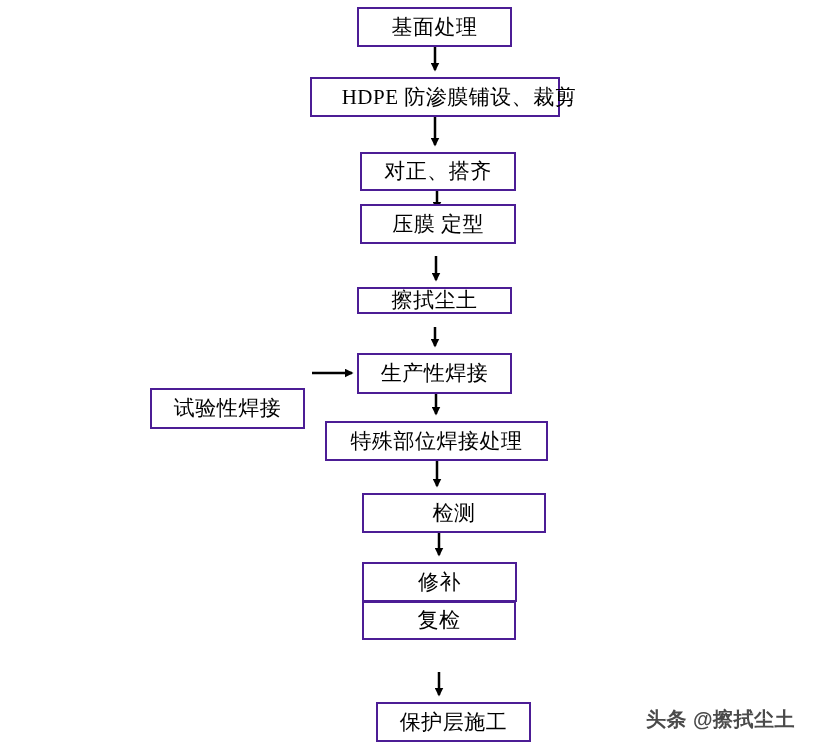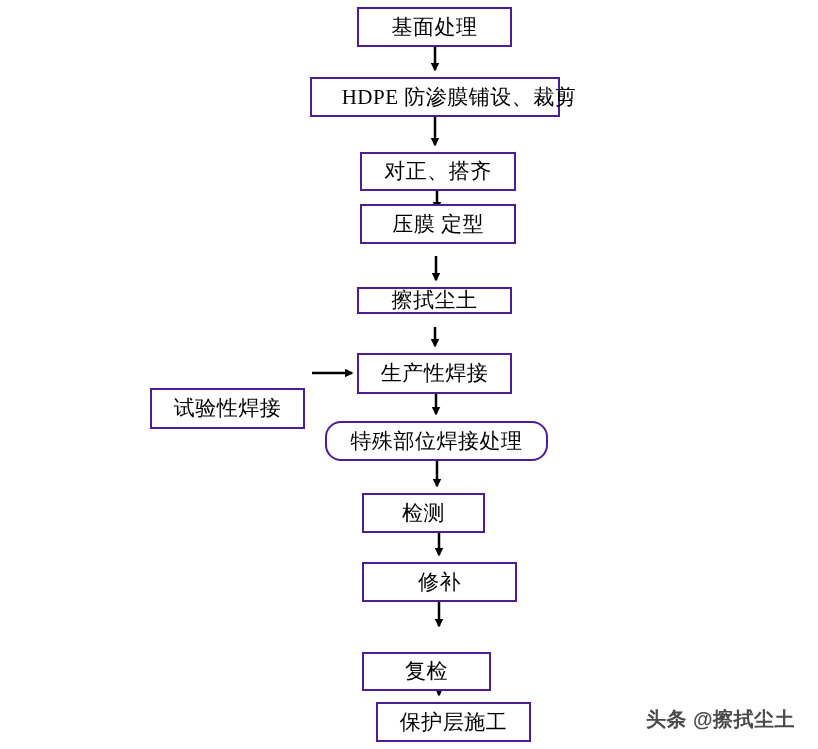--- a/index.html
+++ b/index.html
@@ -106,33 +106,33 @@
   </div>
 
   <div class="node" style="left:150px; top:353px; width:155px; height:41px;margin-top:35px;">
     <span class="node-label">试验性焊接</span>
   </div>
 
   <div class="node" style="left:357px; top:353px; width:155px; height:41px;">
     <span class="node-label">生产性焊接</span>
   </div>
 
-  <div class="node" style="left:325px; top:421px; width:223px; height:40px;border-radius:16px;">
+  <div class="node" style="left:325px; top:421px; width:223px; height:40px;">
     <span class="node-label">特殊部位焊接处理</span>
   </div>
 
-  <div class="node" style="left:362px; top:493px; width:123px; height:40px;">
+  <div class="node" style="left:362px; top:493px; width:184px; height:40px;">
     <span class="node-label">检测</span>
   </div>
 
   <div class="node" style="left:362px; top:562px; width:155px; height:40px;align-items:center;">
     <span class="node-label">修补</span>
   </div>
 
-  <div class="node" style="left:362px; top:652px; width:129px; height:39px;">
+  <div class="node" style="left:362px; top:601px; width:154px; height:39px;">
     <span class="node-label">复检</span>
   </div>
 
   <div class="node" style="left:376px; top:702px; width:155px; height:40px;">
     <span class="node-label">保护层施工</span>
   </div>
 
   <div id="watermark">头条 @擦拭尘土</div>
 
 </div>

